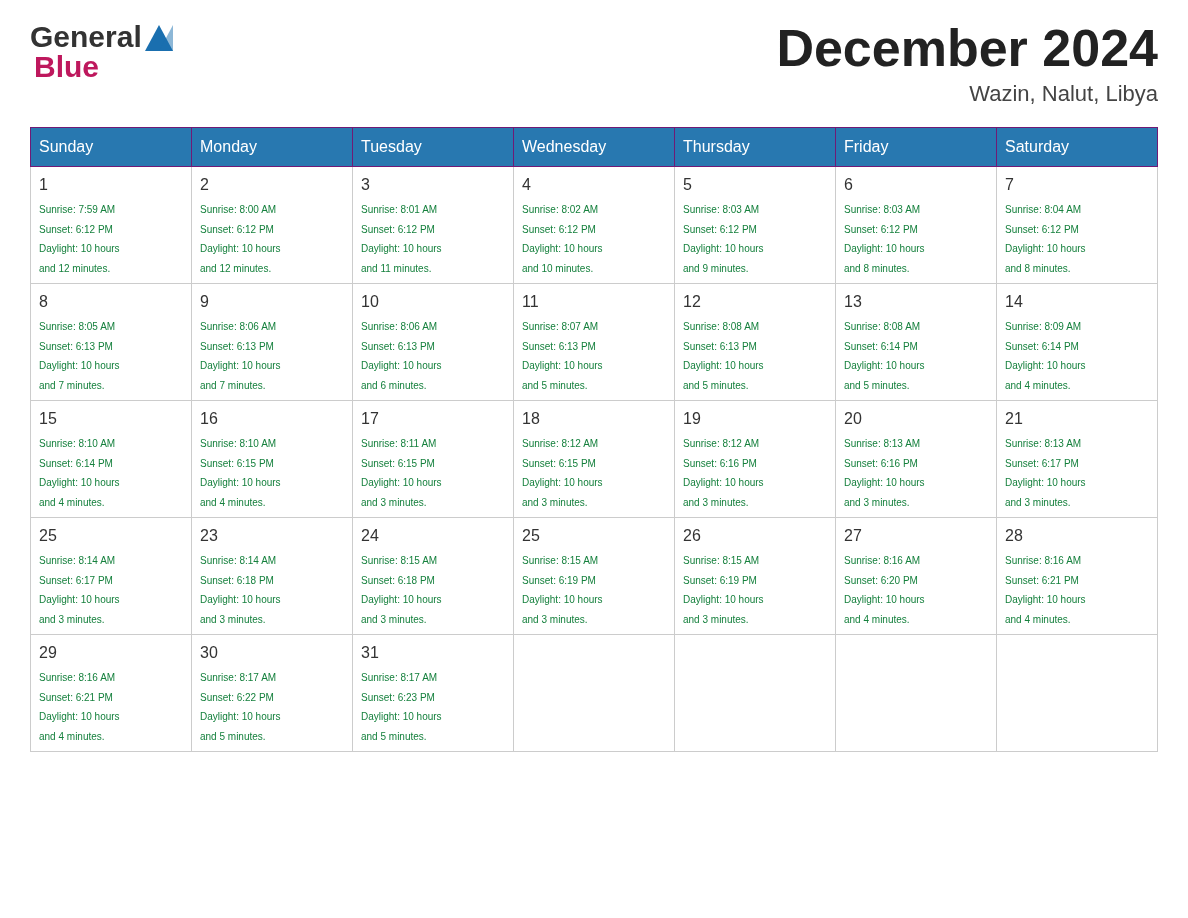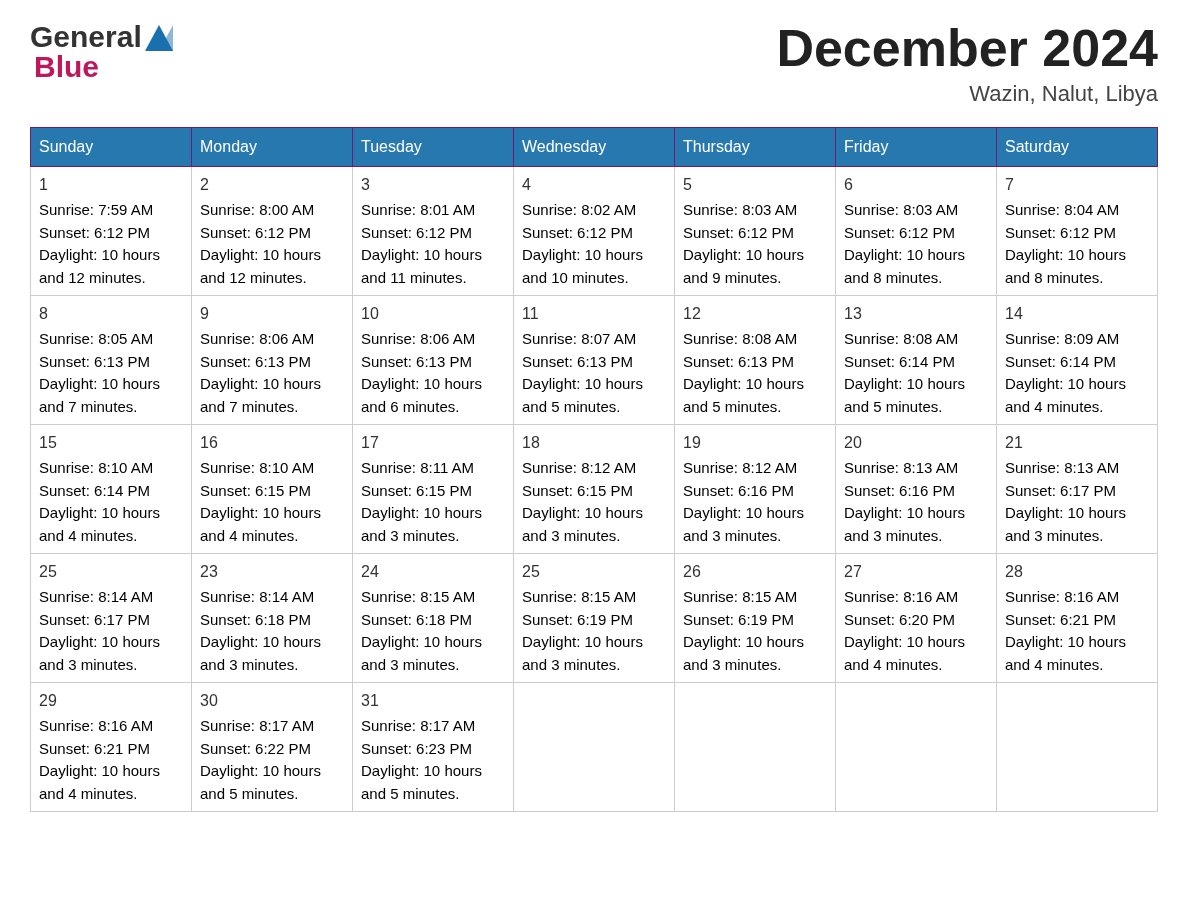--- a/index.html
+++ b/index.html
@@ -54,22 +54,22 @@
       color: #333;
       line-height: 1.5;
     }
     .day-number {
       font-size: 16px;
       font-weight: normal;
       display: block;
       margin-bottom: 2px;
     }
     .day-info {
-      font-size: 15px;
-      color: #000000;
+      font-size: 10px;
+      color: #15803d;
     }
     .empty-cell {
       background: #fff;
     }
     tr:last-child td {
       border-bottom: 1px solid #ccc;
       padding-left: 8px;
     }
     .logo-wrapper {
       display: flex;

